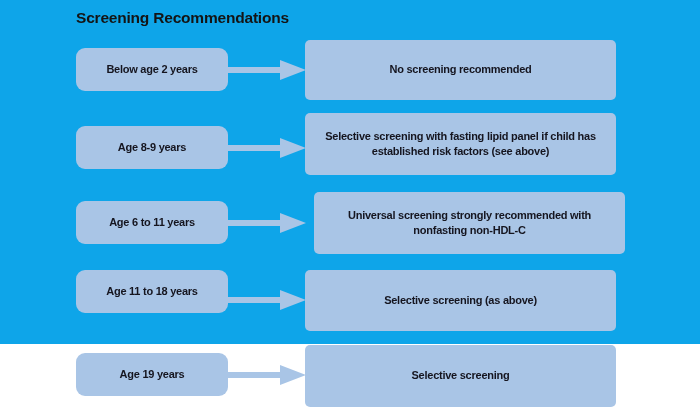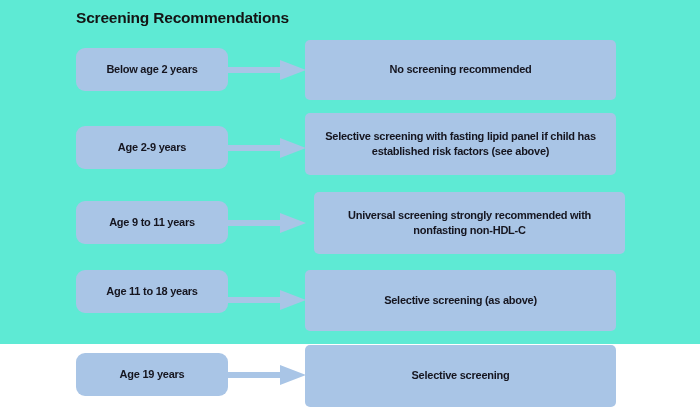--- a/index.html
+++ b/index.html
@@ -12,21 +12,21 @@
     height: 420px;
     overflow: hidden;
     font-family: "Liberation Sans", "DejaVu Sans", sans-serif;
     color: #15151f;
   }
 
   #flowchart {
     position: relative;
     width: 700px;
     height: 344px;
-    background: #5eead4;
+    background: #0ea5e9;
   }
 
   #chart-title {
     position: absolute;
     left: 76px;
     top: 9px;
     font-size: 15.5px;
     font-weight: bold;
     letter-spacing: -0.2px;
     color: #141414;
@@ -133,35 +133,35 @@
         <path d="M0 8 L52 8 L52 1 L78 11 L52 21 L52 14 L0 14 Z" fill="#a9c5e6"></path>
       </svg>
     </div>
     <div class="rec-box">
       <span class="rec-box-label">No screening recommended</span>
     </div>
   </div>
 
   <div class="flow-row row-2">
     <div class="age-box">
-      <span class="age-box-label">Age 2-9 years</span>
+      <span class="age-box-label">Age 8-9 years</span>
     </div>
     <div class="flow-arrow">
       <svg viewBox="0 0 78 22" xmlns="http://www.w3.org/2000/svg">
         <path d="M0 8 L52 8 L52 1 L78 11 L52 21 L52 14 L0 14 Z" fill="#a9c5e6"></path>
       </svg>
     </div>
     <div class="rec-box">
       <span class="rec-box-label">Selective screening with fasting lipid panel if child has established risk factors (see above)</span>
     </div>
   </div>
 
   <div class="flow-row row-3">
     <div class="age-box">
-      <span class="age-box-label">Age 9 to 11 years</span>
+      <span class="age-box-label">Age 6 to 11 years</span>
     </div>
     <div class="flow-arrow">
       <svg viewBox="0 0 78 22" xmlns="http://www.w3.org/2000/svg">
         <path d="M0 8 L52 8 L52 1 L78 11 L52 21 L52 14 L0 14 Z" fill="#a9c5e6"></path>
       </svg>
     </div>
     <div class="rec-box">
       <span class="rec-box-label">Universal screening strongly recommended with nonfasting non-HDL-C</span>
     </div>
   </div>

